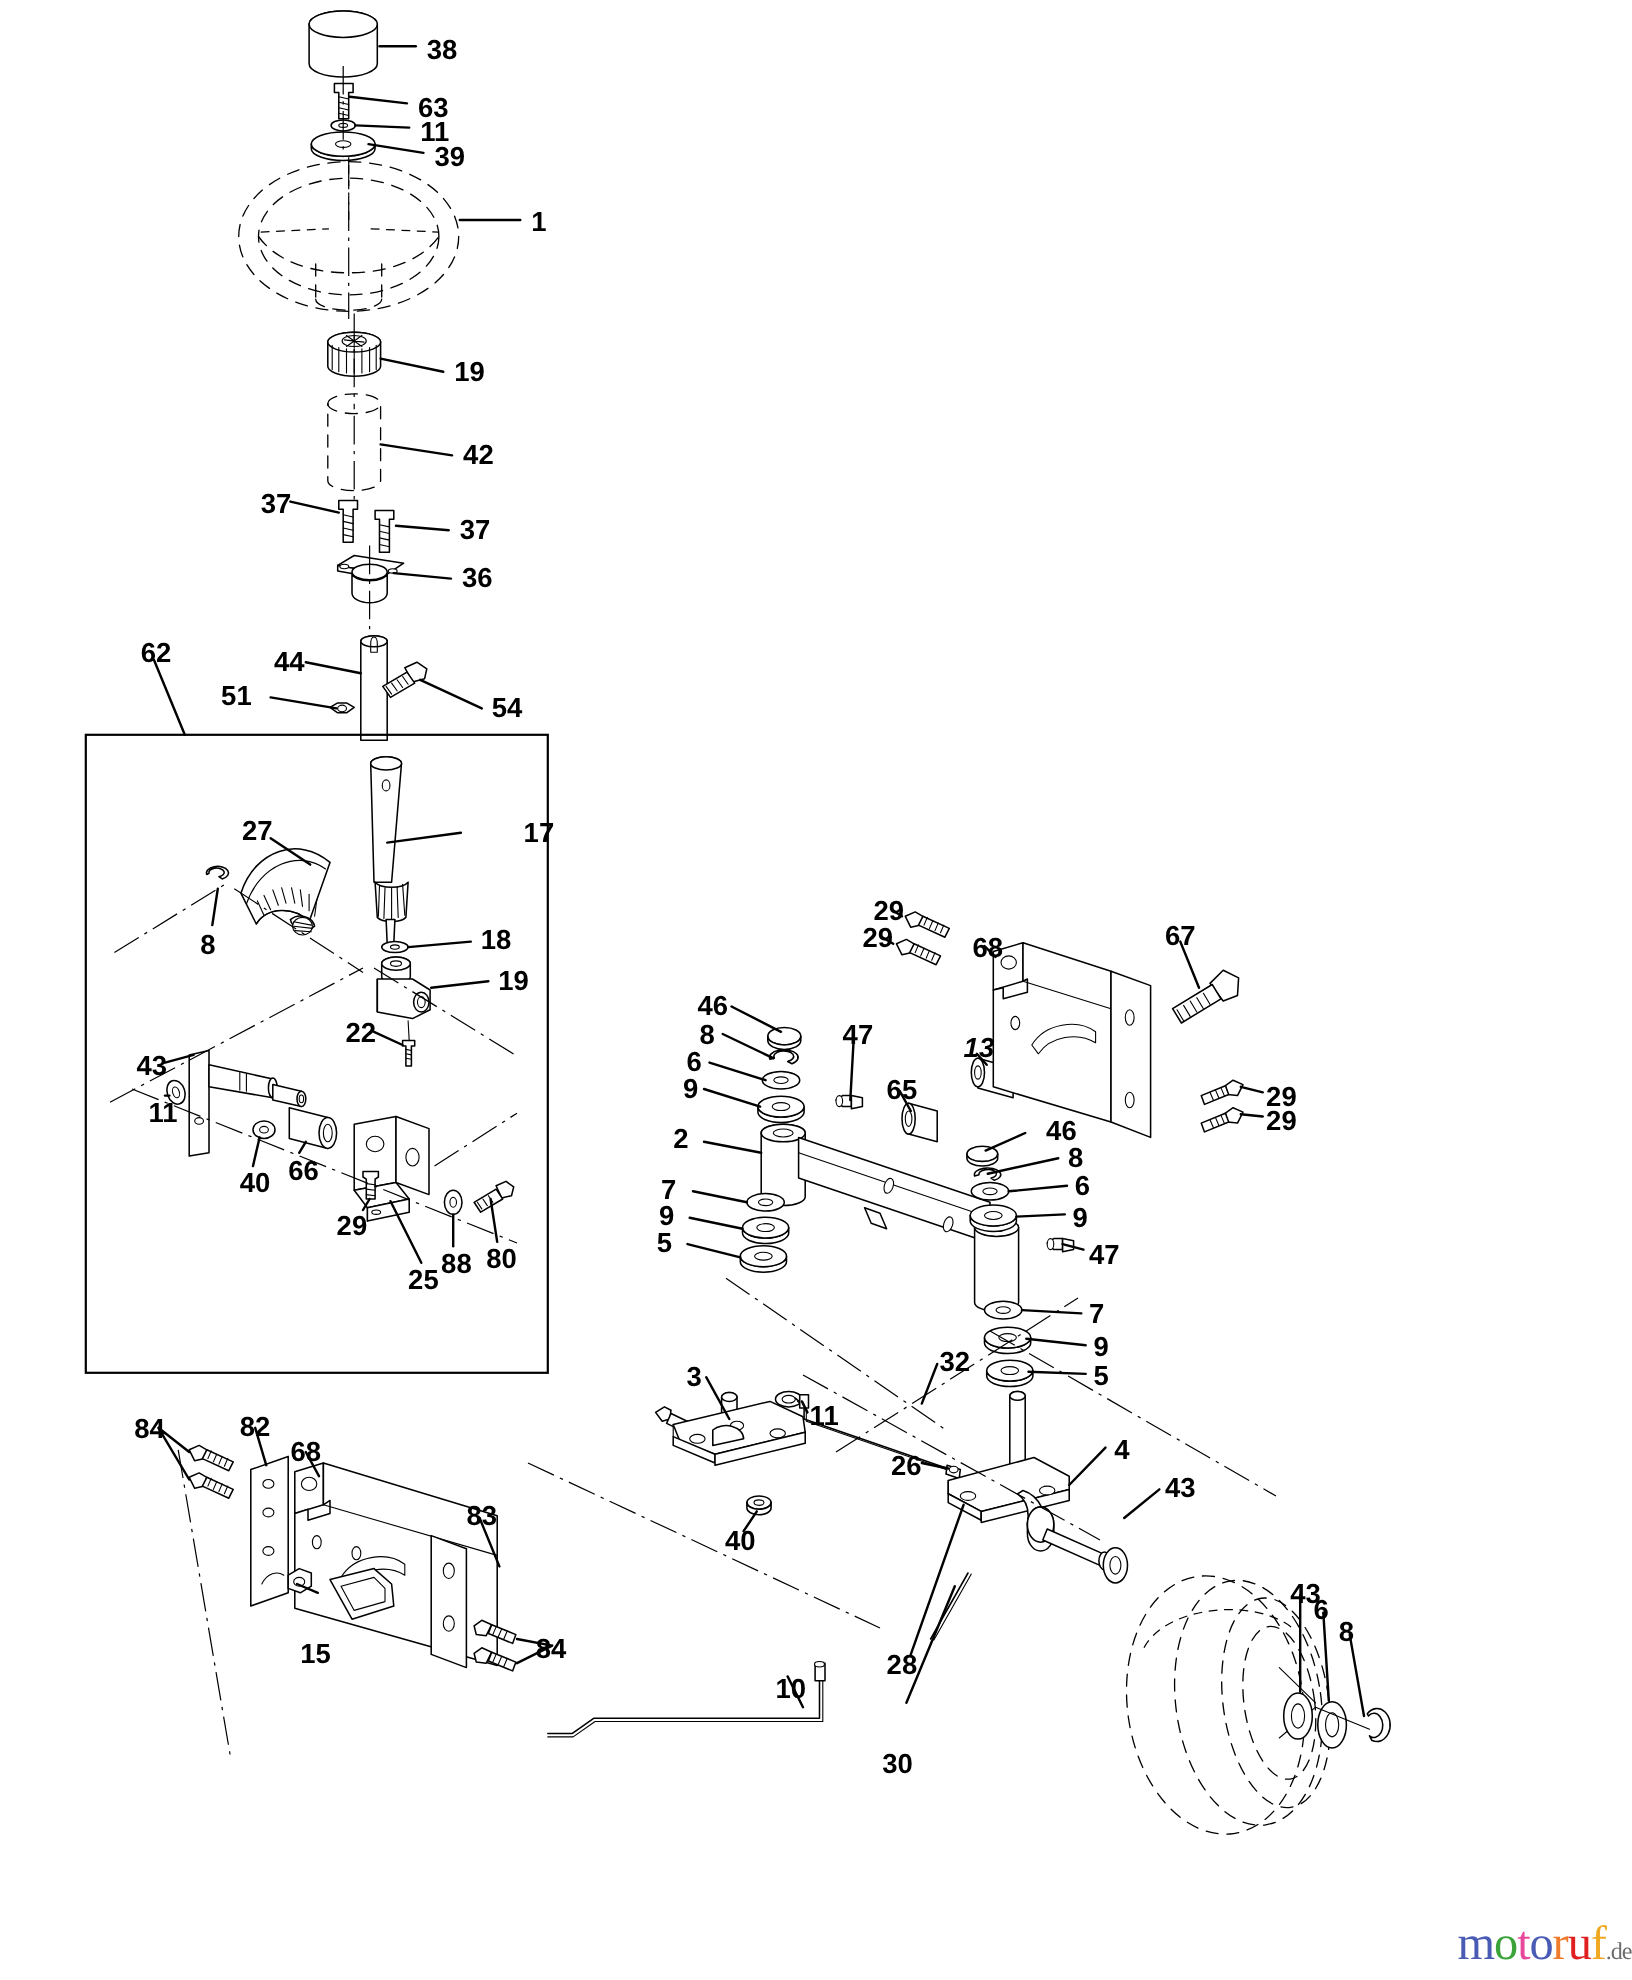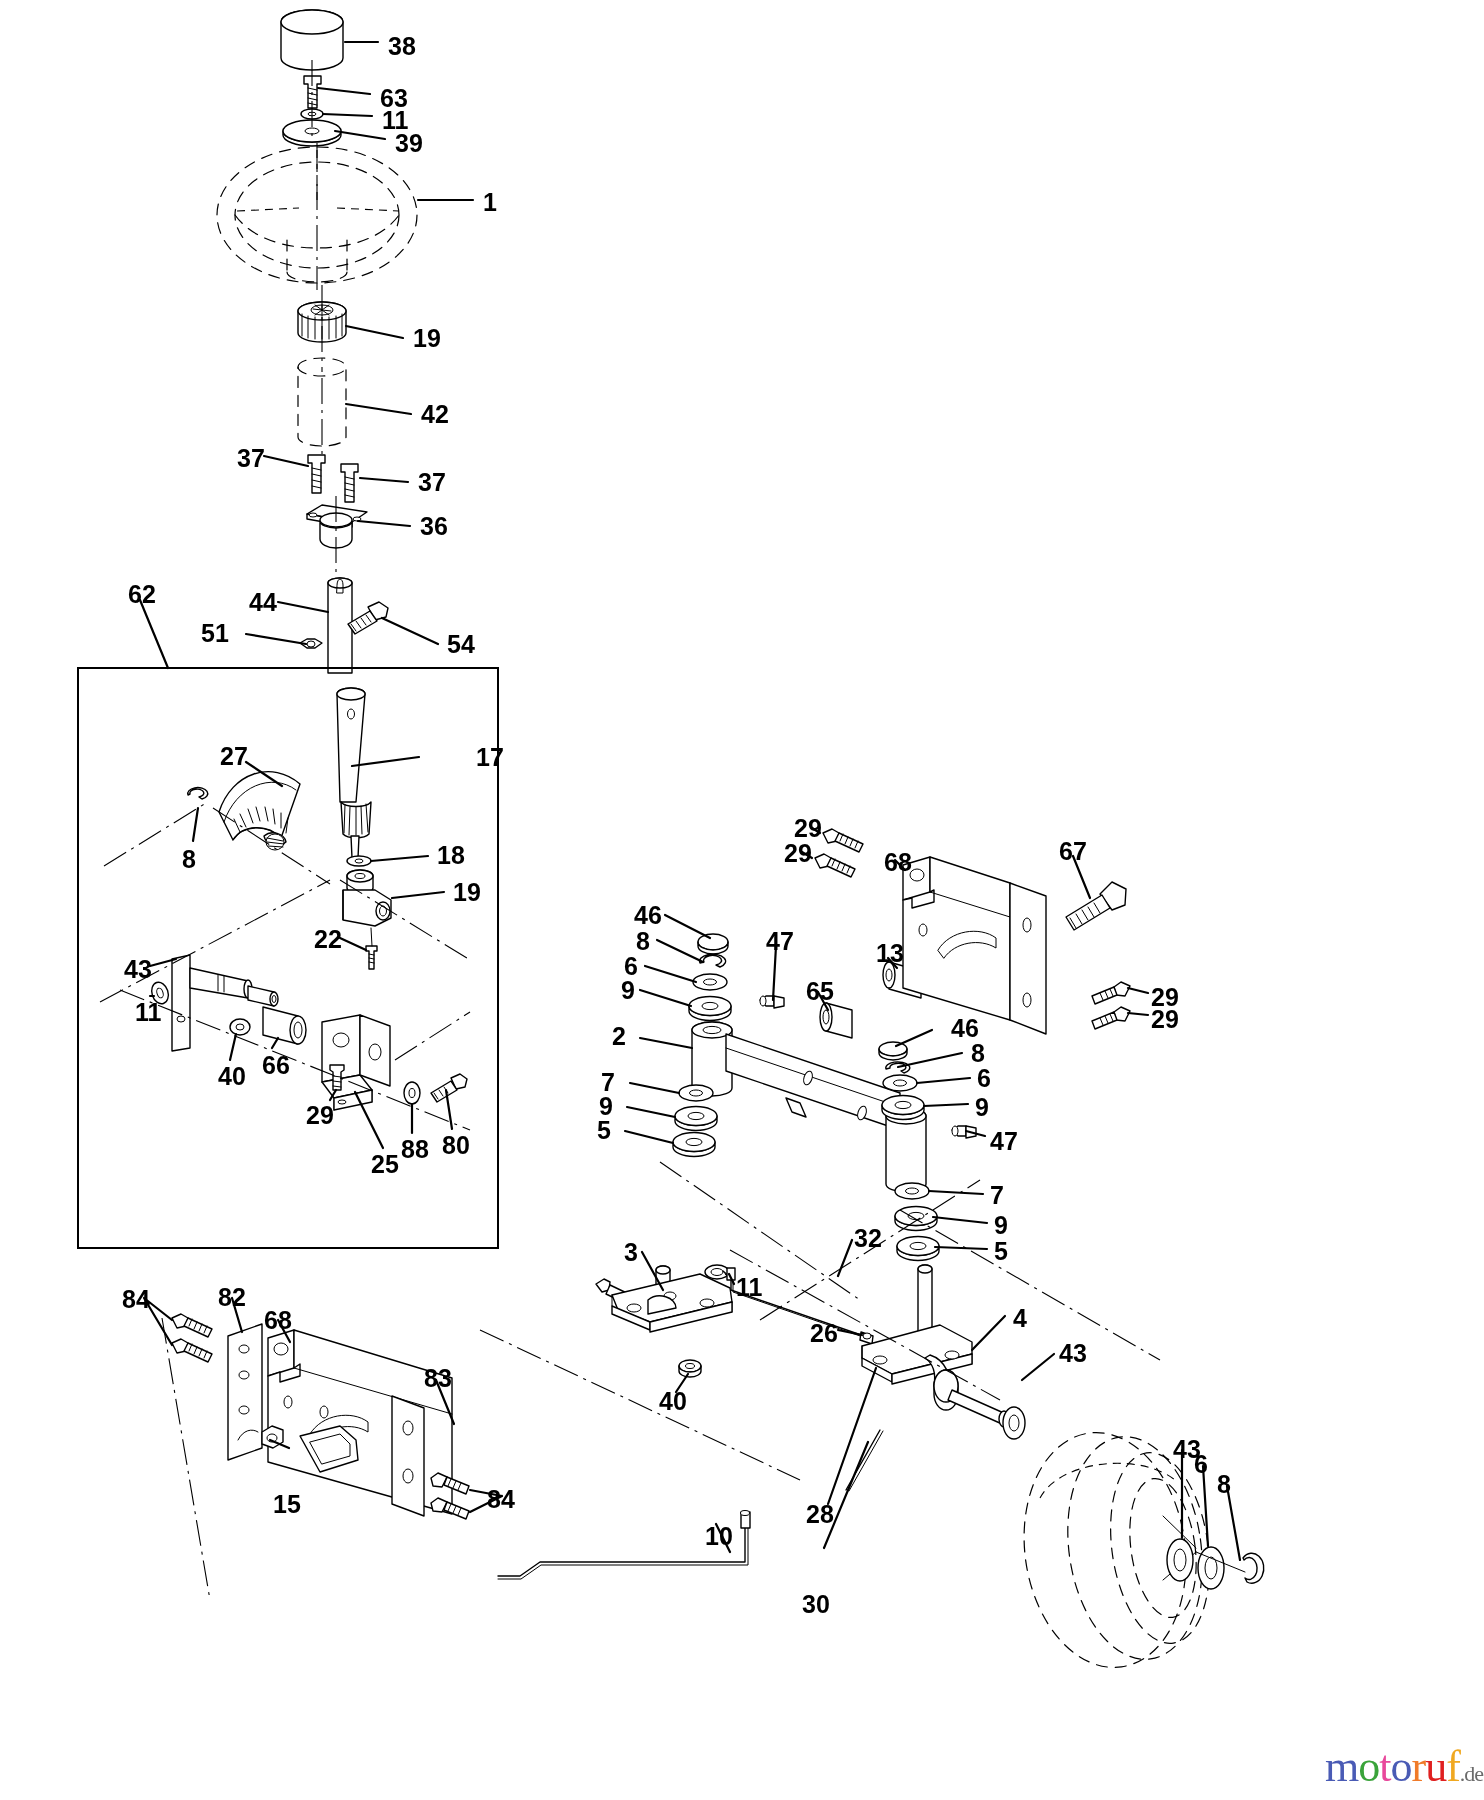--- a/index.html
+++ b/index.html
@@ -621,21 +621,21 @@
 <div class="lbl" style="left:371px;top:1152px;">25</div>
 <div class="lbl" style="left:401px;top:1137px;">88</div>
 <div class="lbl" style="left:442px;top:1133px;">80</div>
 
 <div class="lbl" style="left:634px;top:903px;">46</div>
 <div class="lbl" style="left:636px;top:929px;">8</div>
 <div class="lbl" style="left:624px;top:954px;">6</div>
 <div class="lbl" style="left:621px;top:978px;">9</div>
 <div class="lbl" style="left:766px;top:929px;">47</div>
 <div class="lbl" style="left:806px;top:979px;">65</div>
-<div class="lbl" style="left:876px;top:941px;">13</div>
+<div class="lbl" style="left:876px;top:941px;font-style:italic;">13</div>
 <div class="lbl" style="left:794px;top:816px;">29</div>
 <div class="lbl" style="left:784px;top:841px;">29</div>
 <div class="lbl" style="left:884px;top:850px;">68</div>
 <div class="lbl" style="left:1059px;top:839px;">67</div>
 <div class="lbl" style="left:1151px;top:985px;">29</div>
 <div class="lbl" style="left:1151px;top:1007px;">29</div>
 
 <div class="lbl" style="left:612px;top:1024px;">2</div>
 <div class="lbl" style="left:601px;top:1070px;">7</div>
 <div class="lbl" style="left:599px;top:1094px;">9</div>

